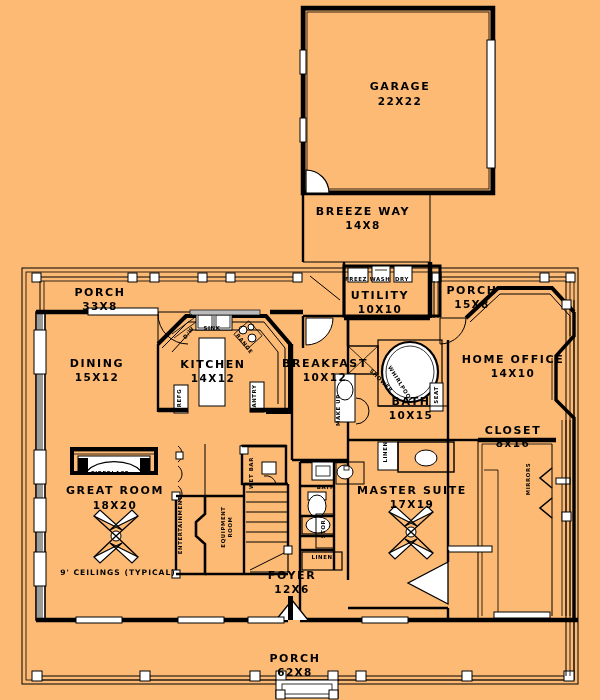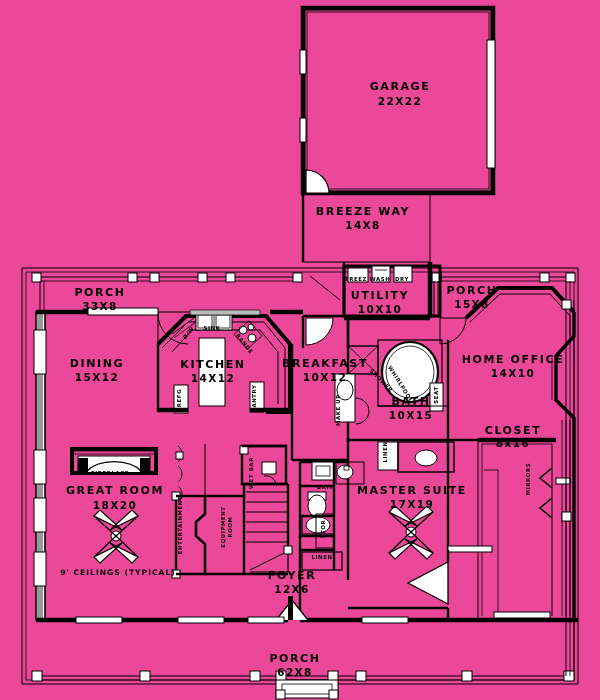--- a/index.html
+++ b/index.html
@@ -1,17 +1,17 @@
 <!DOCTYPE html>
 <html><head>
 <meta charset="utf-8">
 <style>
   html,body{margin:0;padding:0;background:#ffffff;}
   body{width:600px;height:700px;overflow:hidden;font-family:"DejaVu Sans",sans-serif;}
-  #plan{position:relative;width:600px;height:700px;background:#ec4899;}
+  #plan{position:relative;width:600px;height:700px;background:#fdba74;}
   svg{display:block;}
   .rml{font-family:"DejaVu Sans",sans-serif;font-weight:bold;letter-spacing:1.6px;
        text-anchor:middle;fill:#000;font-size:11px;}
   .rdim{font-family:"DejaVu Sans",sans-serif;font-weight:bold;letter-spacing:1.4px;
         text-anchor:middle;fill:#000;font-size:10.5px;}
   .sml{font-family:"DejaVu Sans",sans-serif;font-weight:bold;letter-spacing:0.6px;
        text-anchor:middle;fill:#000;font-size:5.4px;}
   .note{font-family:"DejaVu Sans",sans-serif;font-weight:bold;letter-spacing:1px;
         text-anchor:middle;fill:#000;font-size:7.6px;}
   .thin{fill:none;stroke:#000;stroke-width:1;}

